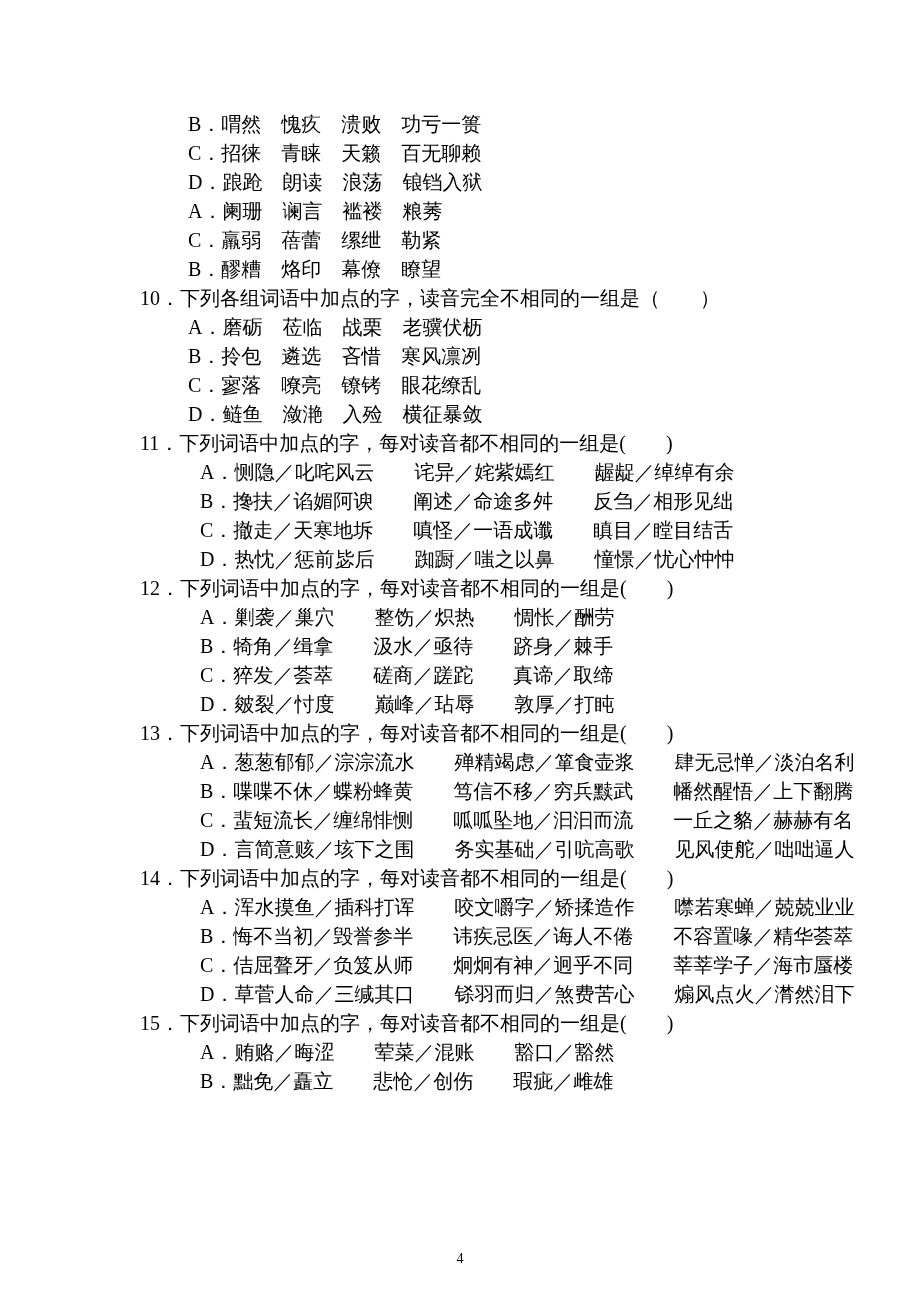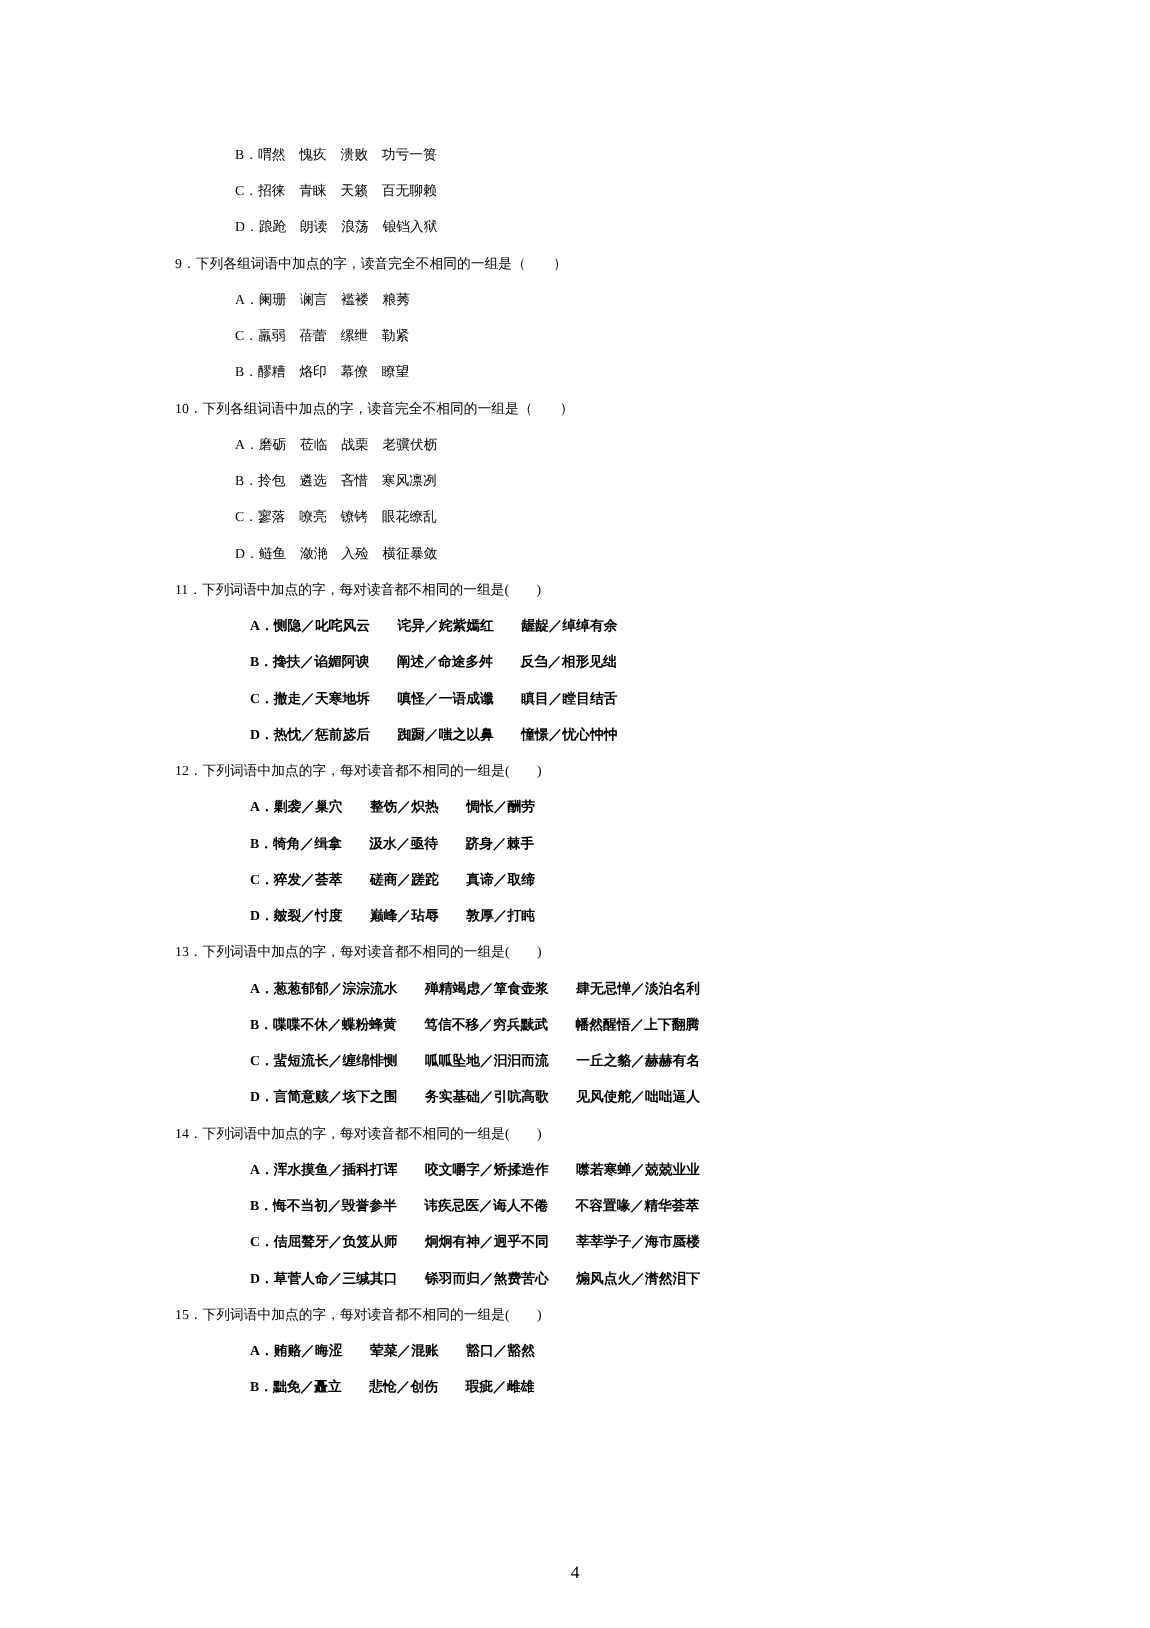--- a/index.html
+++ b/index.html
@@ -10,30 +10,29 @@
     color: #000;
   }
   .page {
     width: 920px;
     min-height: 1302px;
     box-sizing: border-box;
     padding: 110px 100px 40px 140px;
     position: relative;
   }
   .line {
-    font-size: 11px;
+    font-size: 20px;
     line-height: 29px;
     white-space: pre;
   }
   .indent-opt {
     padding-left: 48px;
   }
   .indent-sub {
     padding-left: 60px;
-    font-weight: bold;
   }
   .indent-q {
     padding-left: 0;
   }
   .page-num {
     position: absolute;
     bottom: 35px;
     left: 0;
     width: 100%;
     text-align: center;
@@ -43,21 +42,20 @@
 </style>
 </head>
 <body>
 
 <div class="page">
 
   <div class="line indent-opt">B．喟然　愧疚　溃败　功亏一篑</div>
   <div class="line indent-opt">C．招徕　青睐　天籁　百无聊赖</div>
   <div class="line indent-opt">D．踉跄　朗读　浪荡　锒铛入狱</div>
 
-  <div class="line indent-q">9．下列各组词语中加点的字，读音完全不相同的一组是（　　）</div>
   <div class="line indent-opt">A．阑珊　谰言　褴褛　粮莠</div>
   <div class="line indent-opt">C．羸弱　蓓蕾　缧绁　勒紧</div>
   <div class="line indent-opt">B．醪糟　烙印　幕僚　瞭望</div>
 
   <div class="line indent-q">10．下列各组词语中加点的字，读音完全不相同的一组是（　　）</div>
   <div class="line indent-opt">A．磨砺　莅临　战栗　老骥伏枥</div>
   <div class="line indent-opt">B．拎包　遴选　吝惜　寒风凛冽</div>
   <div class="line indent-opt">C．寥落　嘹亮　镣铐　眼花缭乱</div>
   <div class="line indent-opt">D．鲢鱼　潋滟　入殓　横征暴敛</div>
 

